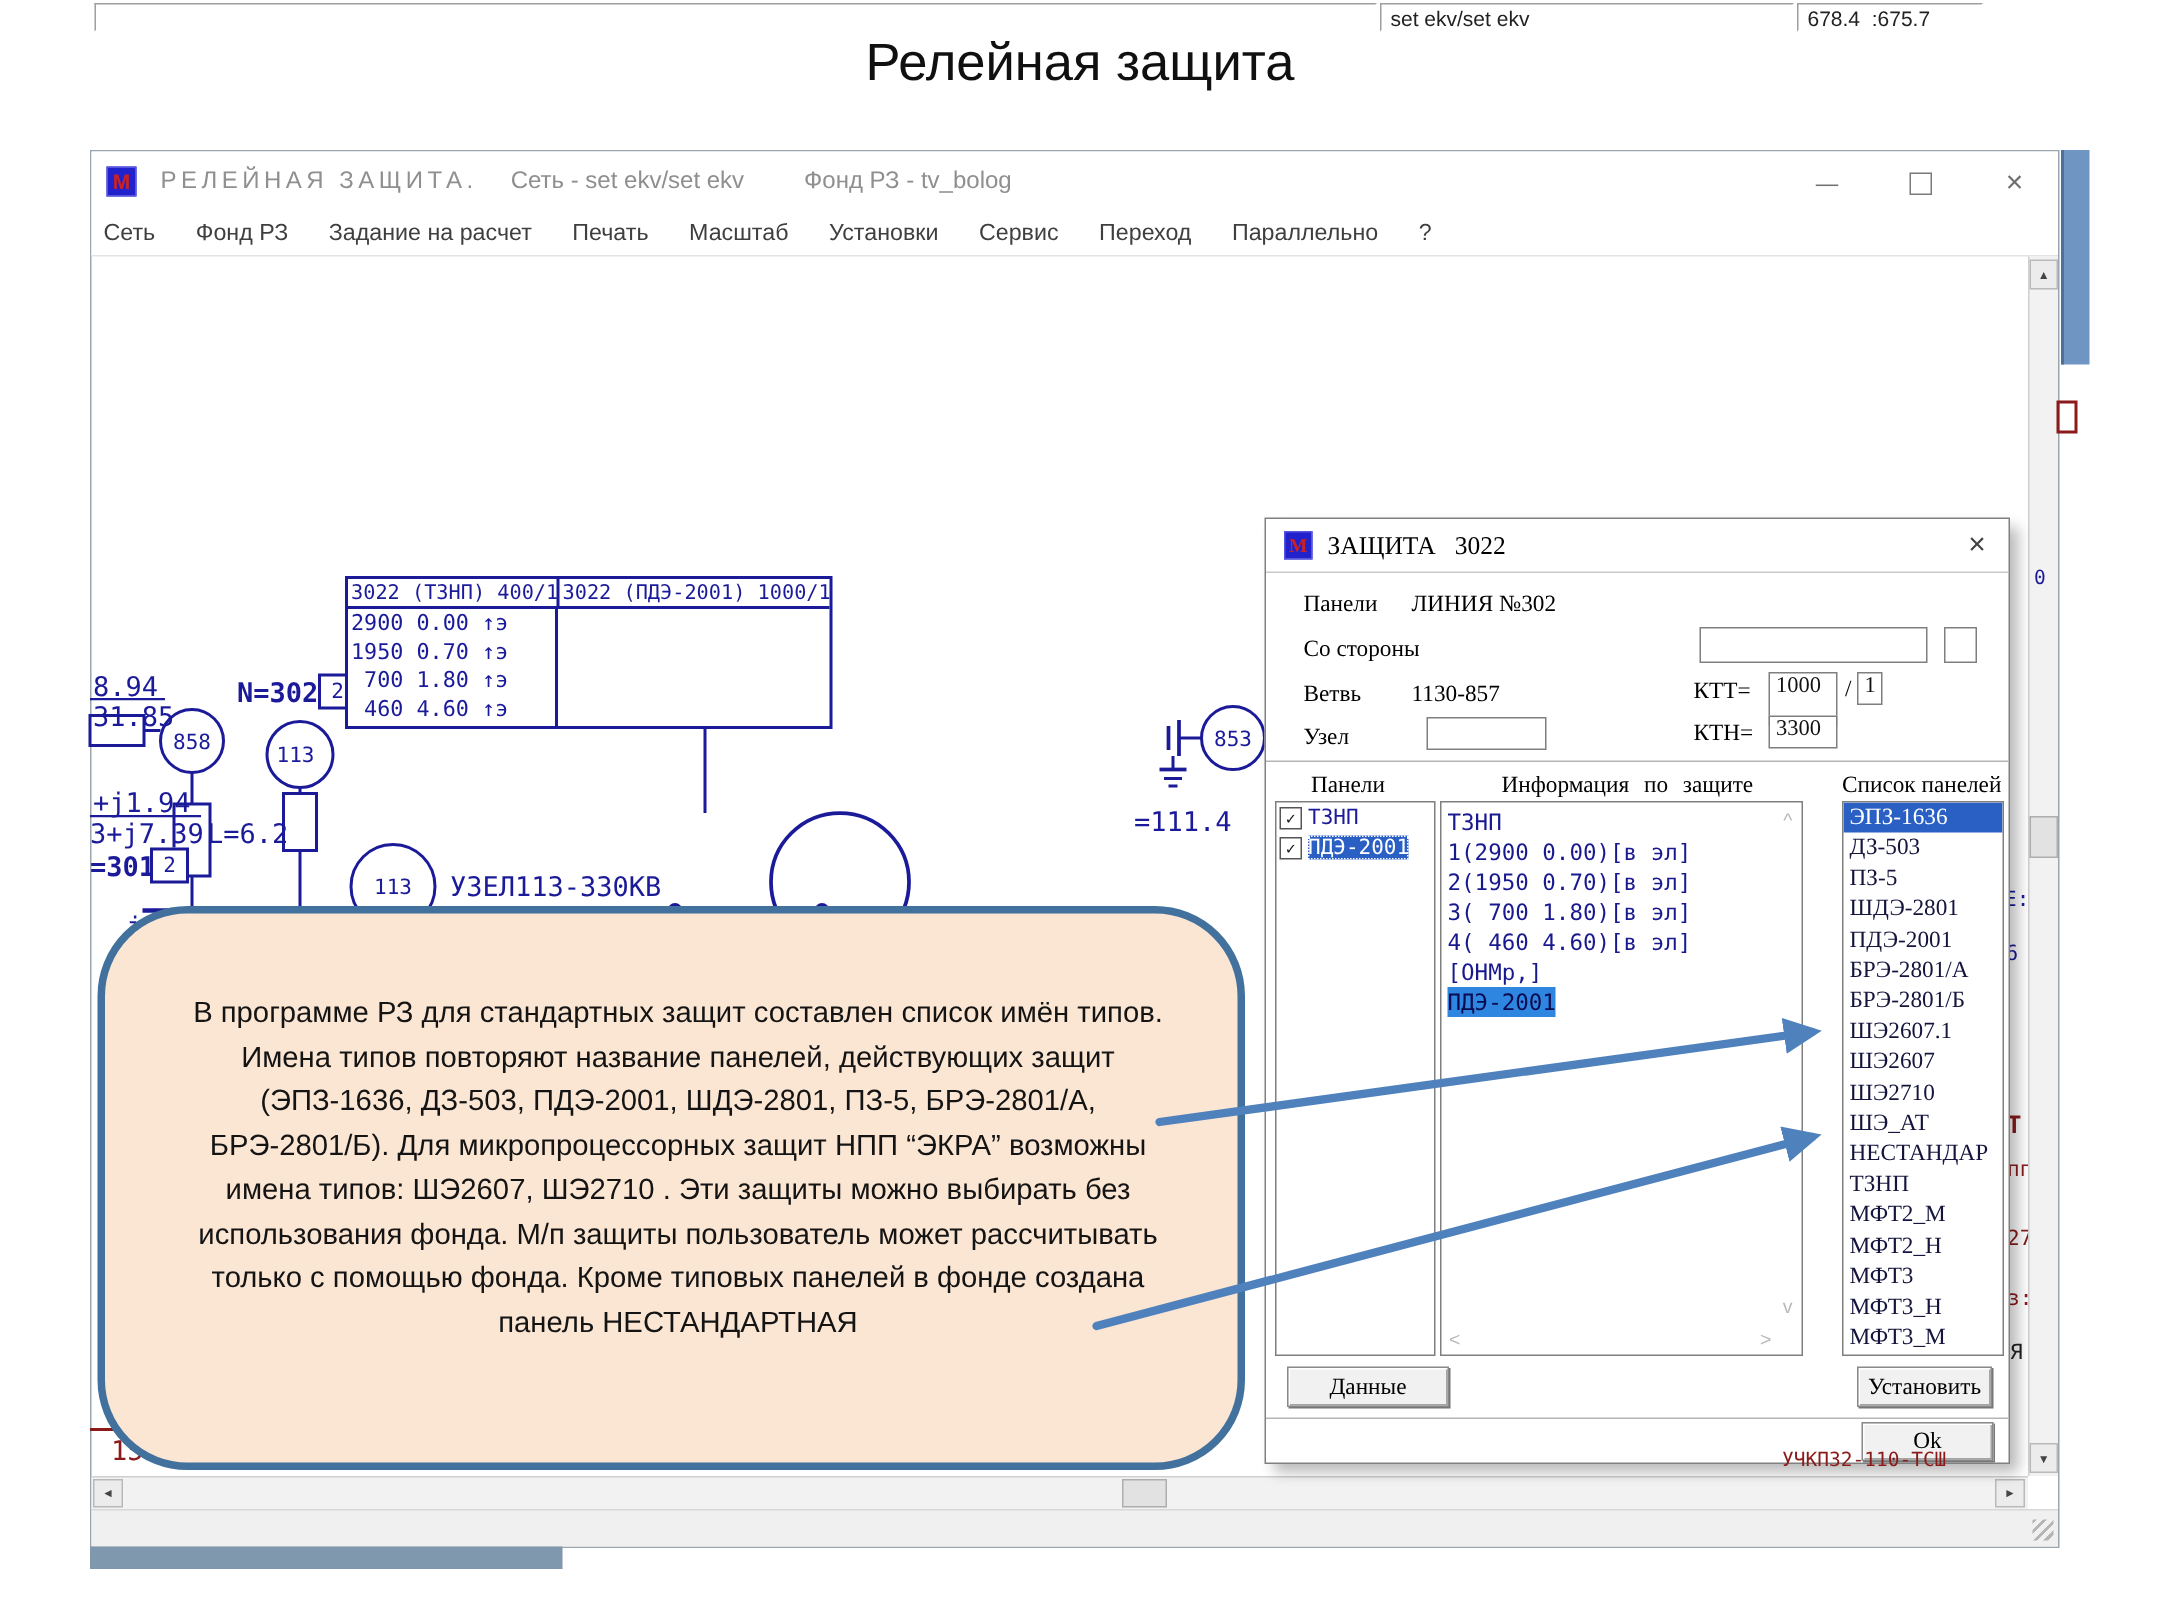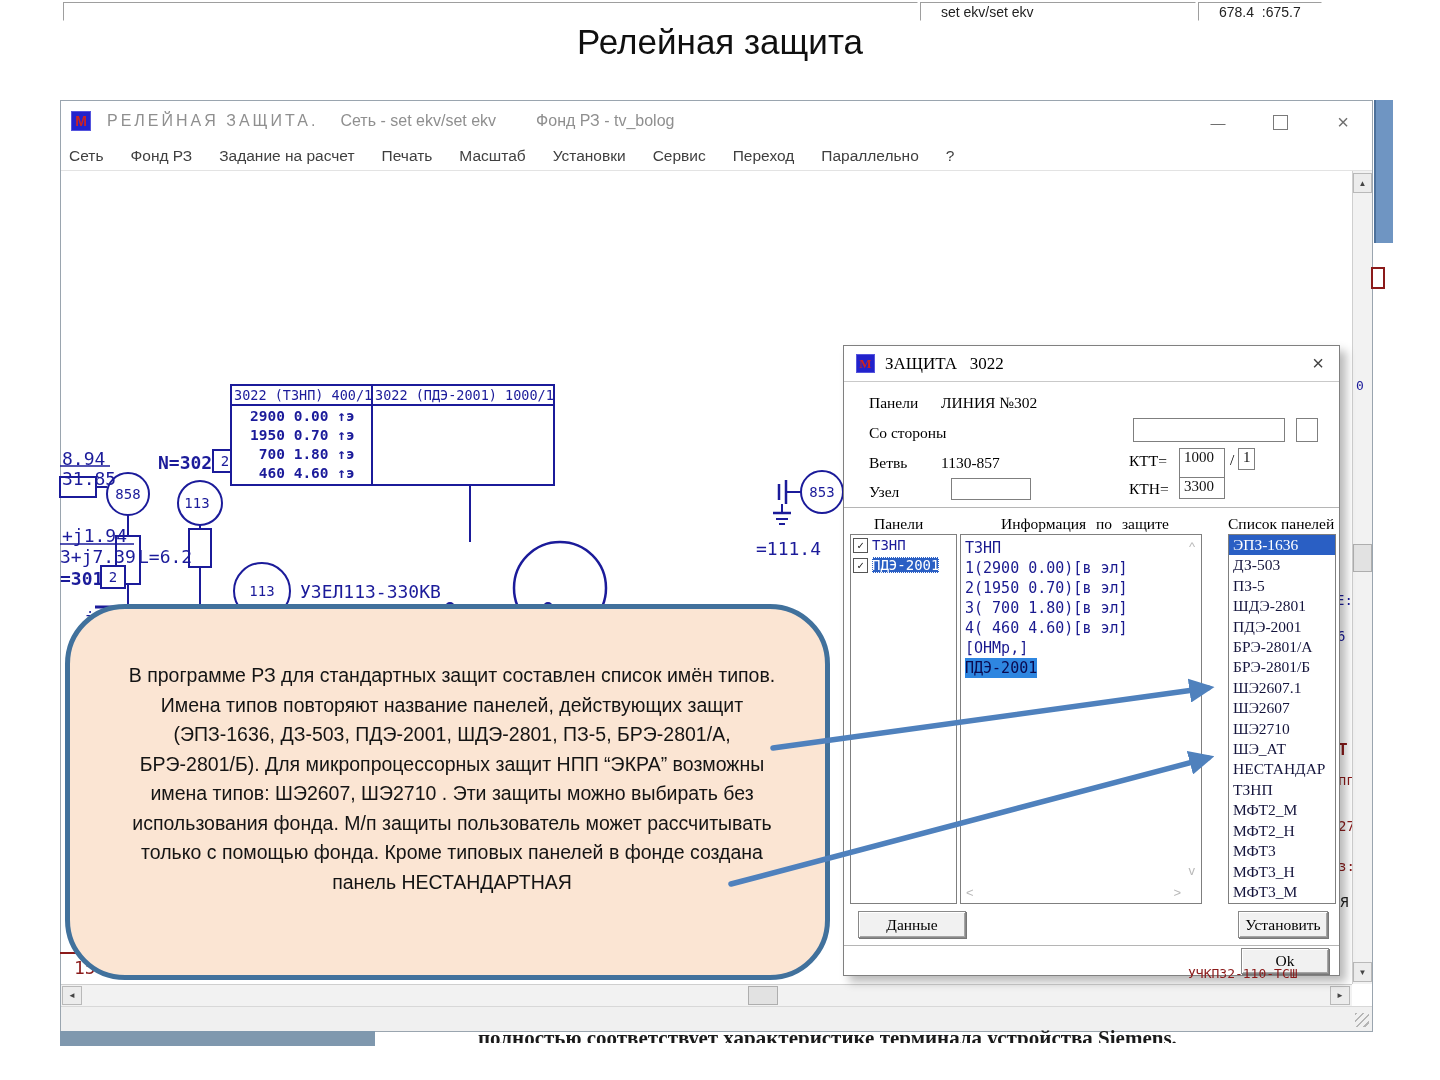--- a/index.html
+++ b/index.html
@@ -26,38 +26,38 @@
     gap:27px;padding-left:8px;box-sizing:border-box;font-size:15.5px;color:#3f3f3f;background:#fff;border-bottom:1px solid #e3e3e3;}
   .menubar span{white-space:nowrap;}
   
   .sb-track-v{position:absolute;left:1352px;top:171px;width:20px;height:813px;background:#f2f2f2;border-left:1px solid #cfcfcf;box-sizing:border-box;}
   .sb-track-h{position:absolute;left:61px;top:984px;width:1291px;height:22px;background:#f2f2f2;border-top:1px solid #cfcfcf;box-sizing:border-box;}
   .sb-btn{position:absolute;background:#ececec;border:1px solid #b9b9b9;box-sizing:border-box;color:#444;
     font-size:8px;display:flex;align-items:center;justify-content:center;}
   .sb-thumb{position:absolute;background:#e2e2e2;border:1px solid #aeaeae;box-sizing:border-box;}
   .statusbar{position:absolute;left:61px;top:1006px;width:1311px;height:25px;background:#f0f0f0;border-top:1px solid #d8d8d8;box-sizing:border-box;}
   .status-panel{position:absolute;top:2px;height:19px;border:1px solid;border-color:#9e9e9e #ffffff #ffffff #9e9e9e;
-    font-size:14px;color:#222;padding:1px 20px;box-sizing:border-box;white-space:pre;}
+    font-size:14px;color:#222;padding:1px 6px;box-sizing:border-box;white-space:pre;}
   .grip{position:absolute;left:1355px;top:1013px;width:14px;height:14px;
     background:repeating-linear-gradient(135deg,#b5b5b5 0 2px,transparent 2px 5px);}
   
   .schem{position:absolute;font-family:"DejaVu Sans Mono",monospace;color:#1b1b9a;font-size:18px;white-space:pre;}
   .schem-b{font-weight:bold;}
   .dred{color:#8b1a1a;}
   .numbox{position:absolute;border:2px solid #1b1b9a;color:#1b1b9a;font-family:"DejaVu Sans Mono",monospace;
     font-size:14px;width:22px;height:20px;display:flex;align-items:center;justify-content:center;background:#fff;}
   .frag{position:absolute;overflow:hidden;font-family:"DejaVu Sans Mono",monospace;font-size:14px;}
   
   .dtable{position:absolute;left:230px;top:384px;width:325px;background:#fff;border:2px solid #1b1b9a;box-sizing:border-box;
     font-family:"DejaVu Sans Mono",monospace;color:#1b1b9a;}
   .dtable .hd{display:flex;border-bottom:2px solid #1b1b9a;}
   .dtable .hd div{font-size:13.5px;padding:1px 2px;white-space:pre;}
   .dtable .c1{width:141px;border-right:2px solid #1b1b9a;box-sizing:border-box;}
   .dtable .body{display:flex;}
-  .dtable .rows{width:141px;border-right:2px solid #1b1b9a;box-sizing:border-box;padding:1px 18px;font-weight:bold;}
+  .dtable .rows{width:141px;border-right:2px solid #1b1b9a;box-sizing:border-box;padding:1px 2px;}
   .dtable .rows div{font-size:14.5px;line-height:19px;white-space:pre;}
   .dtable .empty{width:182px;height:76px;}
   
   .ctx{position:absolute;left:218px;top:483px;width:543px;height:76px;background:#f7f7f7;border:1px solid #ababab;
     box-shadow:4px 5px 7px rgba(0,0,0,.35);box-sizing:border-box;z-index:30;}
   .ctx .item{height:37px;display:flex;align-items:center;padding-left:36px;font-size:15.5px;color:#2e2e2e;}
   .ctx .sep{height:1px;background:#dcdcdc;margin:0 2px;}
   
   .dlg{position:absolute;left:843px;top:345px;width:497px;height:631px;background:#fff;border:1px solid #808080;
     box-shadow:6px 6px 9px rgba(0,0,0,.28);box-sizing:border-box;z-index:40;font-family:"Liberation Serif",serif;}
@@ -344,17 +344,14 @@
   </div>
 
   <div class="statusbar"></div>
   <div class="status-panel" style="left:2px;width:855px;left:63px;"></div>
   <div class="status-panel" style="left:920px;width:276px;">set ekv/set ekv</div>
   <div class="status-panel" style="left:1198px;width:124px;">678.4  :675.7</div>
   <div class="grip"></div>
 
   <div class="blue-strip"></div>
   <div class="bottom-strip"></div>
-  <div class="bottom-text-clip">
-    <div class="bottom-text">полностью соответствует характеристике терминала устройства   Siemens.</div>
-  </div>
 
 </div>
 
 </body></html>

